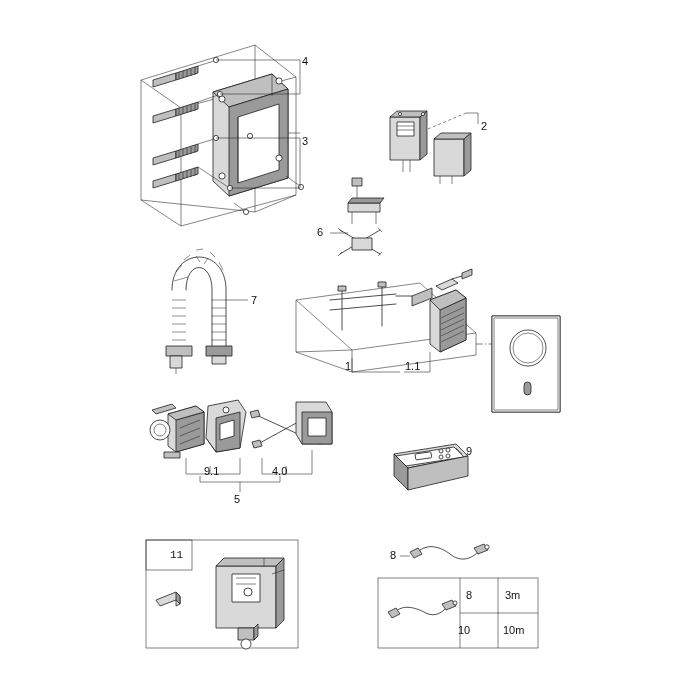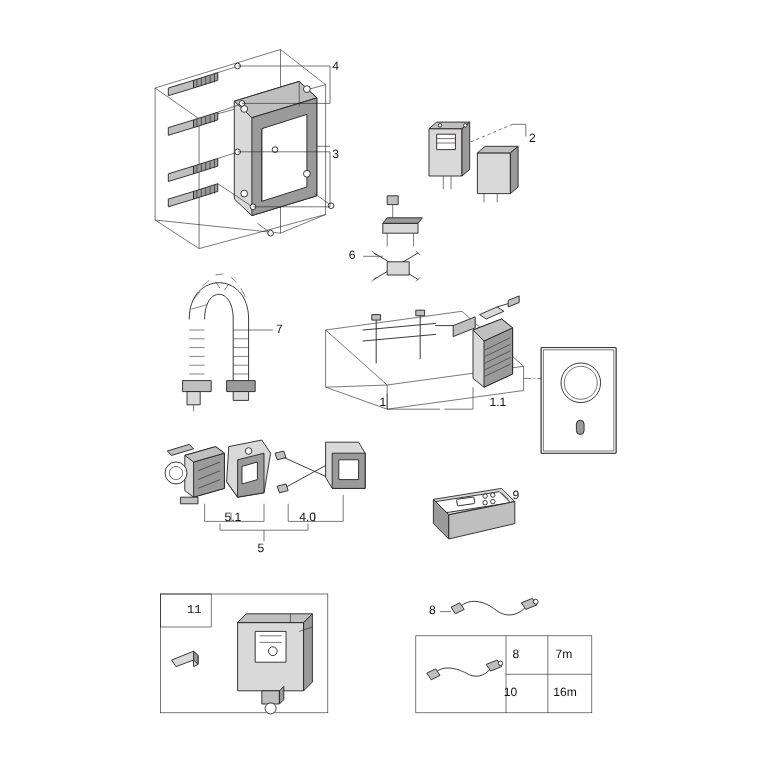--- a/index.html
+++ b/index.html
@@ -272,26 +272,26 @@
     <circle class="fw" cx="455" cy="603" r="2"></circle>
   </g>
 </svg>
 
 <div class="lbl" style="left:302px;top:56px;">4</div>
 <div class="lbl" style="left:302px;top:136px;">3</div>
 <div class="lbl" style="left:481px;top:121px;">2</div>
 <div class="lbl" style="left:317px;top:227px;">6</div>
 <div class="lbl" style="left:251px;top:295px;">7</div>
 <div class="lbl" style="left:345px;top:361px;">1</div>
-<div class="lbl" style="left:405px;top:361px;margin-left:40px;">1.1</div>
-<div class="lbl" style="left:204px;top:466px;">5.1</div>
+<div class="lbl" style="left:405px;top:361px;">1.1</div>
+<div class="lbl" style="left:204px;top:466px;">9.1</div>
 <div class="lbl" style="left:272px;top:466px;">4.0</div>
 <div class="lbl" style="left:234px;top:494px;">5</div>
 <div class="lbl" style="left:466px;top:446px;">9</div>
 <div class="lbl" style="left:390px;top:550px;">8</div>
 <div class="lbl" style="left:170px;top:550px;font-family:Liberation Mono, monospace;">11</div>
 
 <div class="lbl" style="left:466px;top:590px;">8</div>
-<div class="lbl" style="left:505px;top:590px;">7m</div>
+<div class="lbl" style="left:505px;top:590px;">3m</div>
 <div class="lbl" style="left:458px;top:625px;">10</div>
-<div class="lbl" style="left:503px;top:625px;">16m</div>
+<div class="lbl" style="left:503px;top:625px;">10m</div>
 
 </div>
 
 </body></html>

